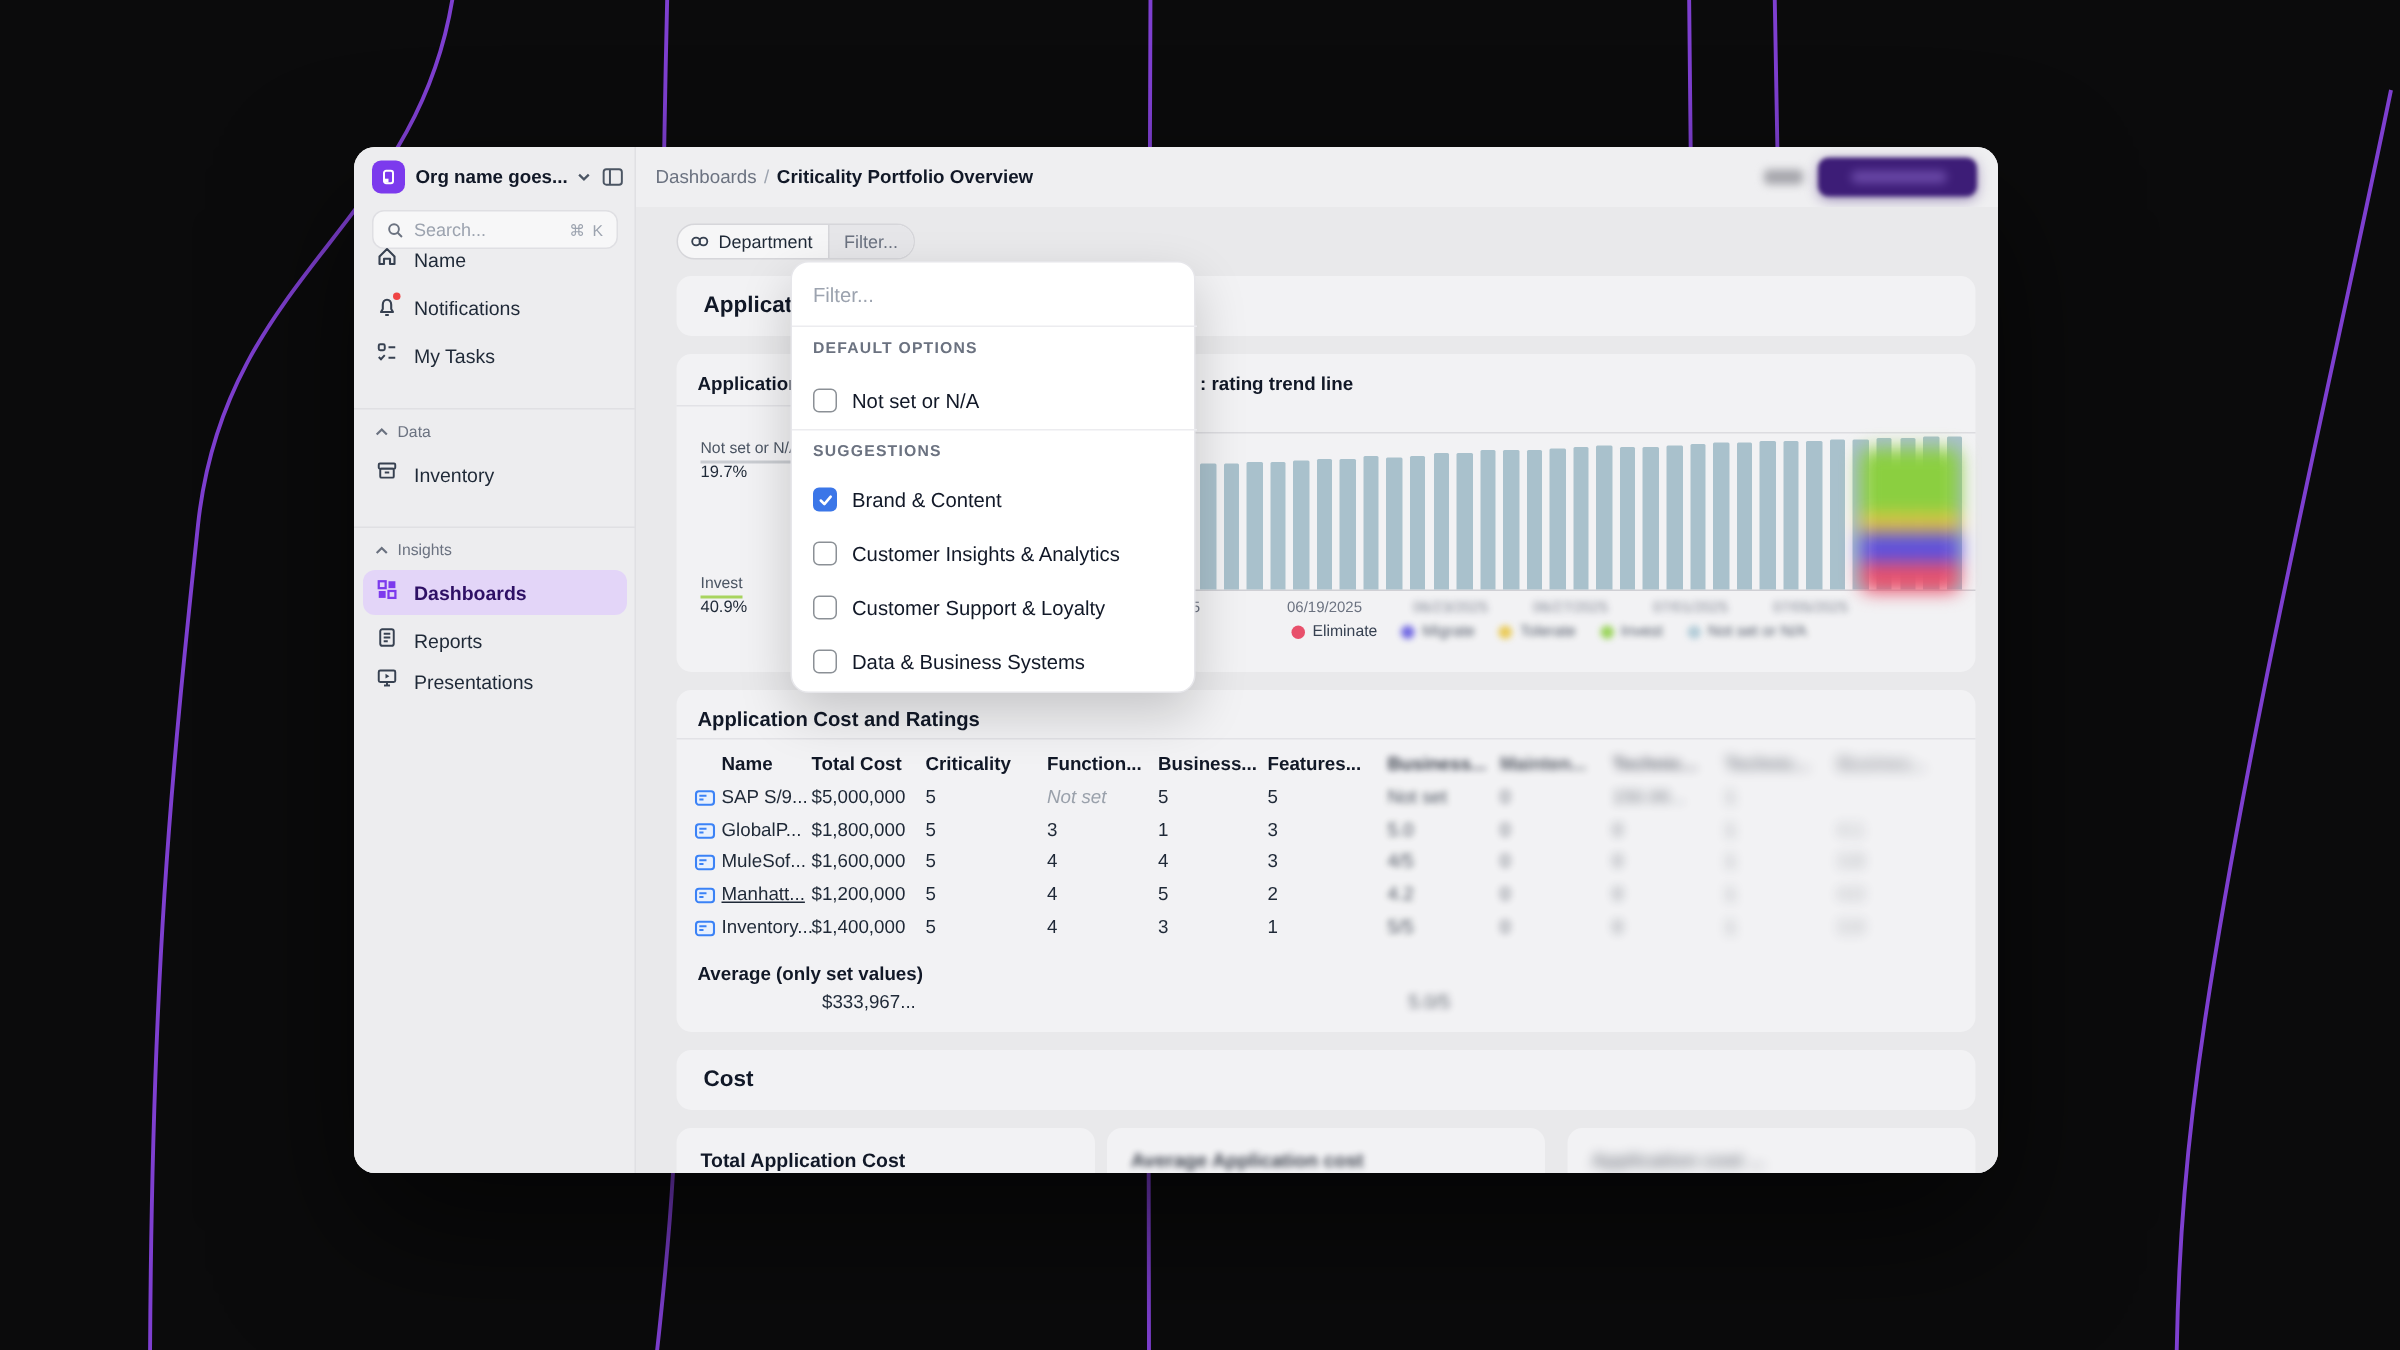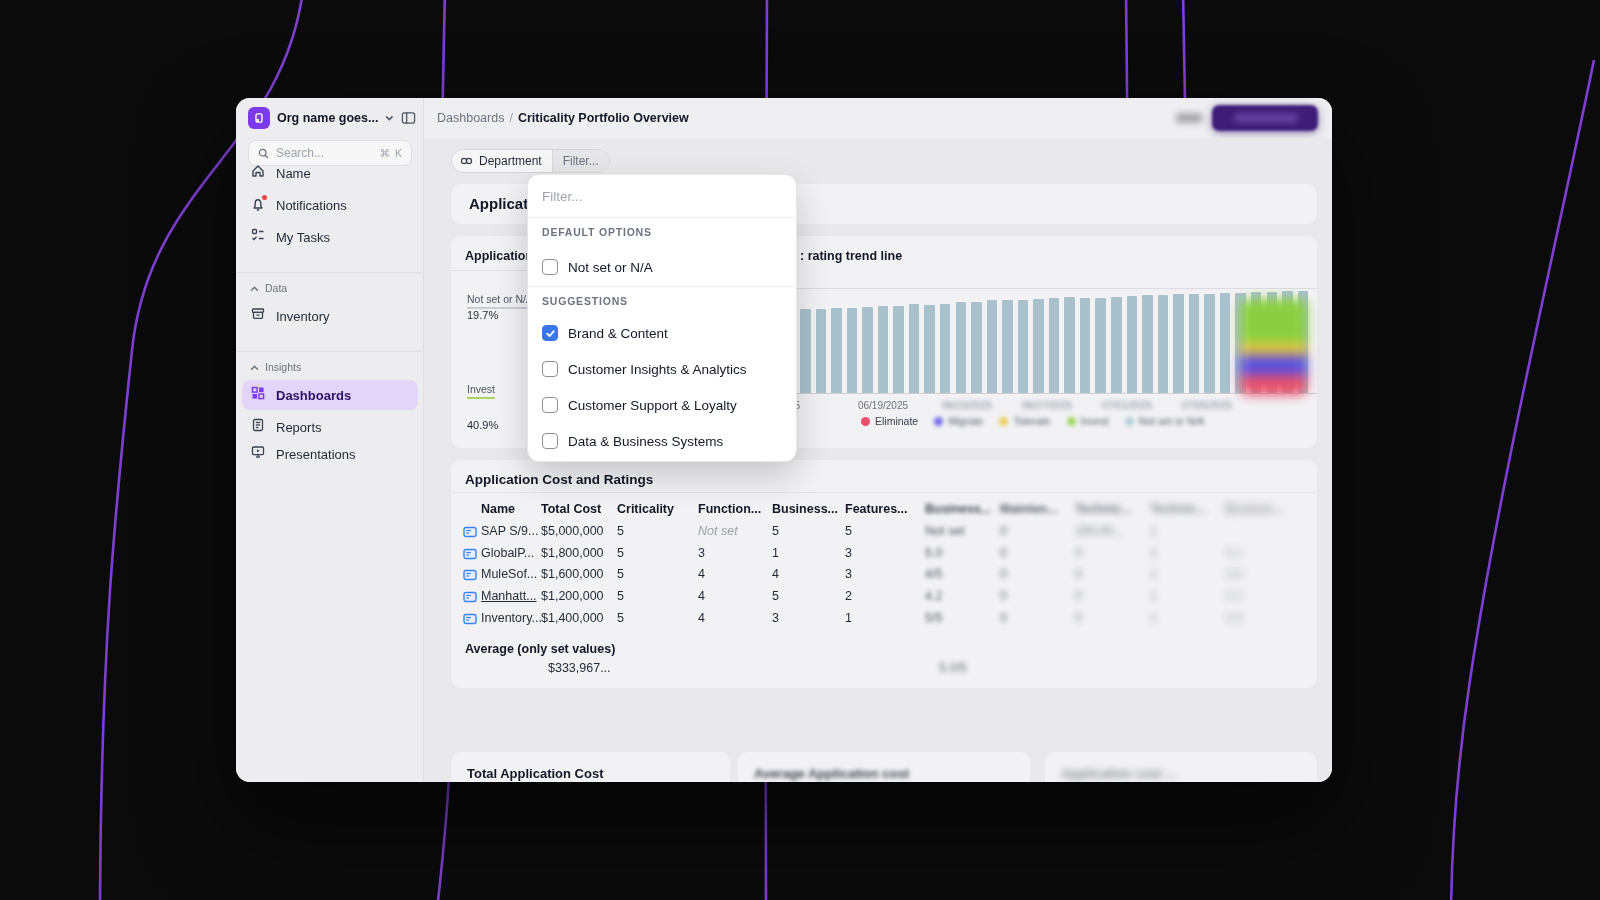--- a/index.html
+++ b/index.html
@@ -234,21 +234,21 @@
       <div class="card" style="left:27px;top:46px;width:866px;height:40px;">
         <div class="card-title" style="left:18px;top:11px;font-size:15px;">Application...</div>
       </div>
 
       <div class="card" style="left:27px;top:98px;width:330px;height:212px;">
         <div class="card-title" style="left:14px;top:13px;font-size:12.5px;">Application - </div>
         <div class="abs" style="left:0;top:34px;width:330px;height:1px;background:#e2e2e6;"></div>
         <div class="slice-label" style="left:16px;top:57px;border-bottom:2px solid #c9ccd1;">Not set or N/A</div>
         <div class="slice-value" style="left:16px;top:73px;">19.7%</div>
         <div class="slice-label" style="left:16px;top:147px;border-bottom:2px solid #a8d45f;">Invest</div>
-        <div class="slice-value" style="left:16px;top:163px;margin-top:20px;">40.9%</div>
+        <div class="slice-value" style="left:16px;top:163px;">40.9%</div>
       </div>
 
       <div class="card" style="left:365px;top:98px;width:528px;height:212px;">
         <div class="card-title" style="left:11px;top:13px;font-size:12.5px;">: rating trend line</div>
         <div class="plot" id="plot-root">
             <div class="bar" style="left: 11px; height: 84px;"></div>
             <div class="bar" style="left: 26.55px; height: 84px;"></div>
             <div class="bar" style="left: 42.1px; height: 85px;"></div>
             <div class="bar" style="left: 57.65px; height: 85px;"></div>
             <div class="bar" style="left: 73.2px; height: 86px;"></div>
@@ -413,20 +413,23 @@
             <div class="tcell b2" style="left: 549px; top: 150.8px;">0</div>
             <div class="tcell b3" style="left: 624px; top: 150.8px;">0</div>
             <div class="tcell b4" style="left: 699px; top: 150.8px;">1</div>
             <div class="tcell b5" style="left: 774px; top: 150.8px;">3.9</div>
           </div>
         <div class="tcell thead" style="left:14px;top:182px;">Average (only set values)</div>
         <div class="tcell" style="left:97px;top:201px;">$333,967...</div>
         <div class="tcell b2" style="left:488px;top:201px;">5.0/5</div>
       </div>
 
+      <div class="card" style="left:27px;top:562px;width:866px;height:40px;">
+        <div class="card-title" style="left:18px;top:11px;font-size:15px;">Cost</div>
+      </div>
 
       <div id="bottom-cards-root">
           <div class="card" style="left: 27px; top: 614px; width: 279px; height: 90px;">
             <div class="card-title " style="left: 16px; top: 14px; font-size: 13px;">Total Application Cost</div>
           </div>
           <div class="card" style="left: 314px; top: 614px; width: 292px; height: 90px;">
             <div class="card-title b1" style="left: 16px; top: 14px; font-size: 13px;">Average Application cost</div>
           </div>
           <div class="card" style="left: 621px; top: 614px; width: 272px; height: 90px;">
             <div class="card-title b4" style="left: 16px; top: 14px; font-size: 13px;">Application cost ...</div>

